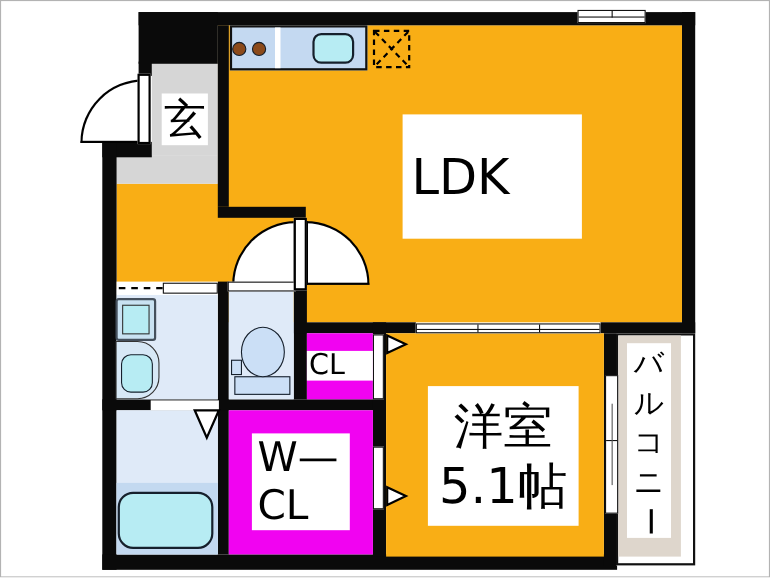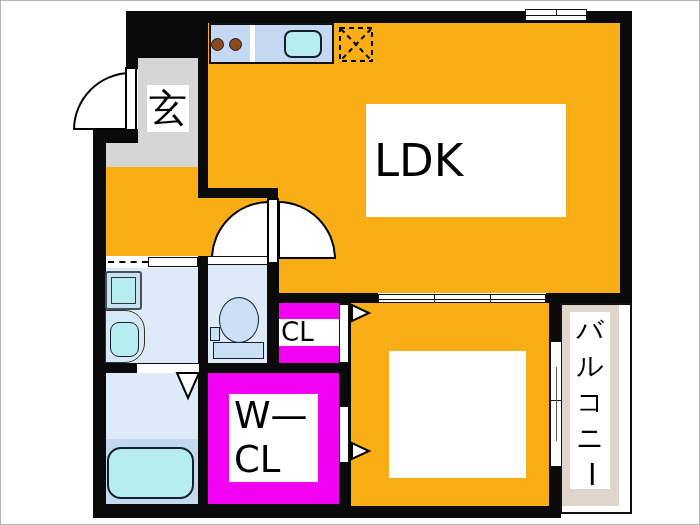--- a/index.html
+++ b/index.html
@@ -128,34 +128,36 @@
   <div class="abs fixture" style="left:212px;top:341px;width:51px;height:17px;background:var(--fixture_blue,#cbdff6);"></div>
   <div class="abs fixture" style="left:209px;top:326px;width:10px;height:14px;background:var(--fixture_blue,#cbdff6);"></div>
   <div class="abs fixture" style="left:218px;top:296px;width:40px;height:46px;border-radius:50%;background:var(--fixture_blue,#cbdff6);"></div>
 
   <div class="abs fixture" style="left:106px;top:446px;width:87px;height:52px;border-radius:14px;background:var(--fixture_cyan,#b7ecf3);border-width:2px;"></div>
 
   <div class="abs label-box" style="left:146px;top:84px;width:42px;height:47px;align-items:center;font-size:38px;">
     <span>玄</span>
   </div>
 
-  <div class="abs label-box" style="left:365px;top:103px;width:200px;height:113px;padding-left:8px;font-size:45px;">
+  <div class="abs label-box" style="left:365px;top:103px;width:163px;height:113px;padding-left:8px;font-size:45px;">
     <span>LDK</span>
   </div>
 
   <div class="abs label-box" style="left:278px;top:318px;width:60px;height:27px;padding-left:2px;font-size:26px;">
     <span>CL</span>
   </div>
 
   <div class="abs label-box" style="left:228px;top:393px;width:89px;height:88px;padding-left:5px;font-size:37px;">
     <span>W—</span>
     <span>CL</span>
   </div>
 
   <div class="abs label-box" style="left:388px;top:350px;width:137px;height:127px;align-items:center;font-size:45px;">
+    <span>洋室</span>
+    <span>5.1帖</span>
   </div>
 
   <div class="abs v-label" style="left:569px;top:311px;width:40px;height:177px;font-size:27px;">
       <span>バ</span>
       <span>ル</span>
       <span>コ</span>
       <span>ニ</span>
       <span class="vrot">ー</span>
     </div>
 

